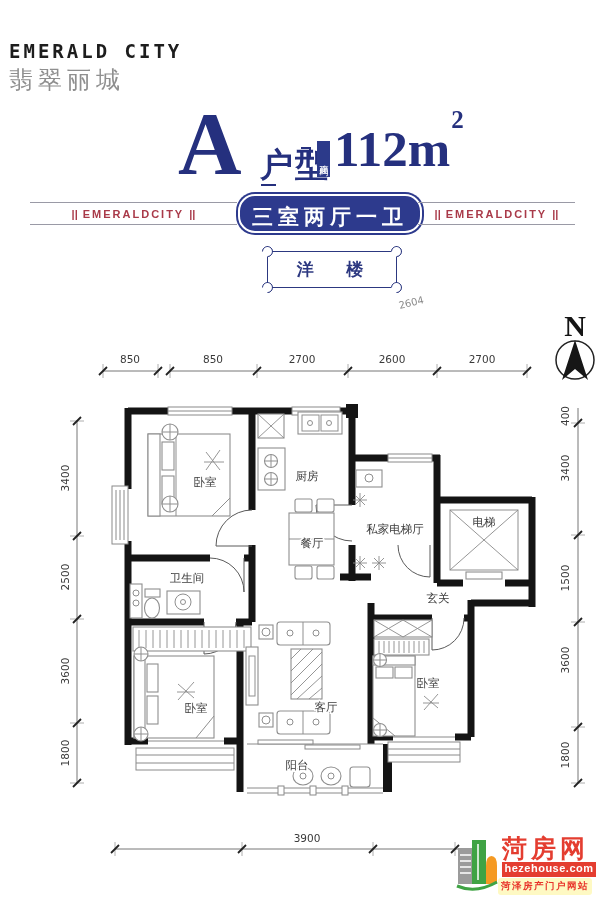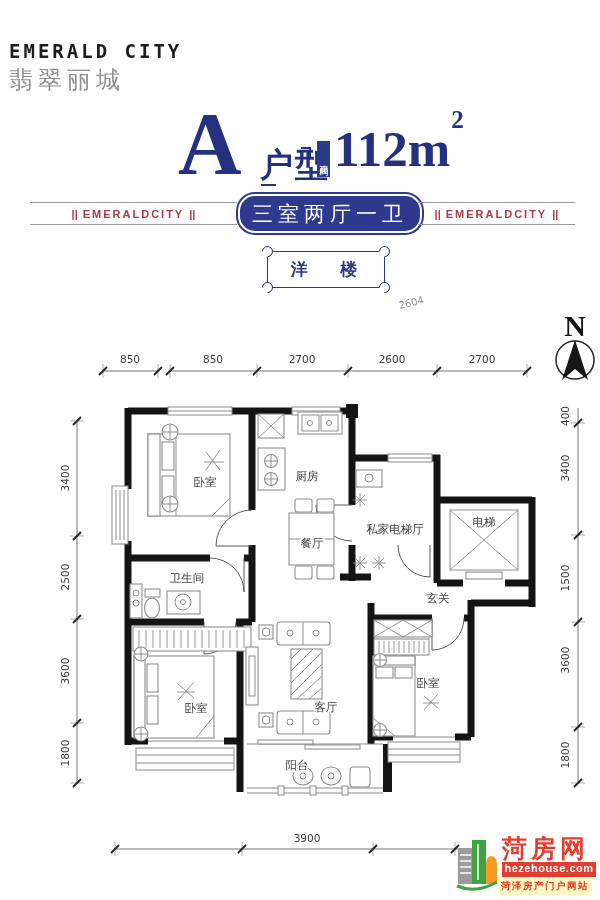--- a/index.html
+++ b/index.html
@@ -27,23 +27,23 @@
   .area-value sup{font-size:25px;position:relative;top:-20px;left:1px;}
 
   
   .line-group{top:202px;height:21px;border-top:1px solid #9a9aa6;border-bottom:1px solid #9a9aa6;
     display:flex;align-items:center;justify-content:center;gap:5px;
     color:#a93a49;font-size:11px;font-weight:bold;letter-spacing:2px;}
   .line-group .bars{font-weight:bold;letter-spacing:0;}
   .lg-left{left:30px;width:207px;}
   .lg-right{left:418px;width:157px;}
   .ribbon{left:238px;top:194px;width:180px;height:35px;background:#2d3a8d;border:2px solid #fff;
-    box-shadow:0 0 0 2px #2d3a8d;border-radius:17px;display:flex;align-items:center;justify-content:center;
-    color:#fff;font-size:21px;font-weight:normal;letter-spacing:5px;}
-  .subtag{left:267px;top:251px;width:118px;height:37px;border:1.5px solid #2c3880;
+    box-shadow:0 0 0 2px #2d3a8d;border-radius:17px;display:flex;align-items:flex-end;justify-content:center;
+    color:#fff;font-size:21px;font-weight:bold;letter-spacing:5px;}
+  .subtag{left:267px;top:251px;width:130px;height:37px;border:1.5px solid #2c3880;
     display:flex;align-items:center;justify-content:center;padding-left:10px;box-sizing:border-box;
     color:#2c3880;font-size:17px;font-weight:bold;letter-spacing:14px;}
   .curl{width:9px;height:9px;border:1.5px solid #2c3880;border-radius:50%;
     border-bottom-color:transparent;transform:rotate(45deg);position:absolute;background:#fff;}
   .curl.tl{left:-6px;top:-6px}.curl.tr{right:-6px;top:-6px}
   .curl.bl{left:-6px;bottom:-6px}.curl.br{right:-6px;bottom:-6px}
 
   
   svg.plan{left:0;top:0;}
   .wall{fill:none;stroke:#141414;stroke-width:7;}

